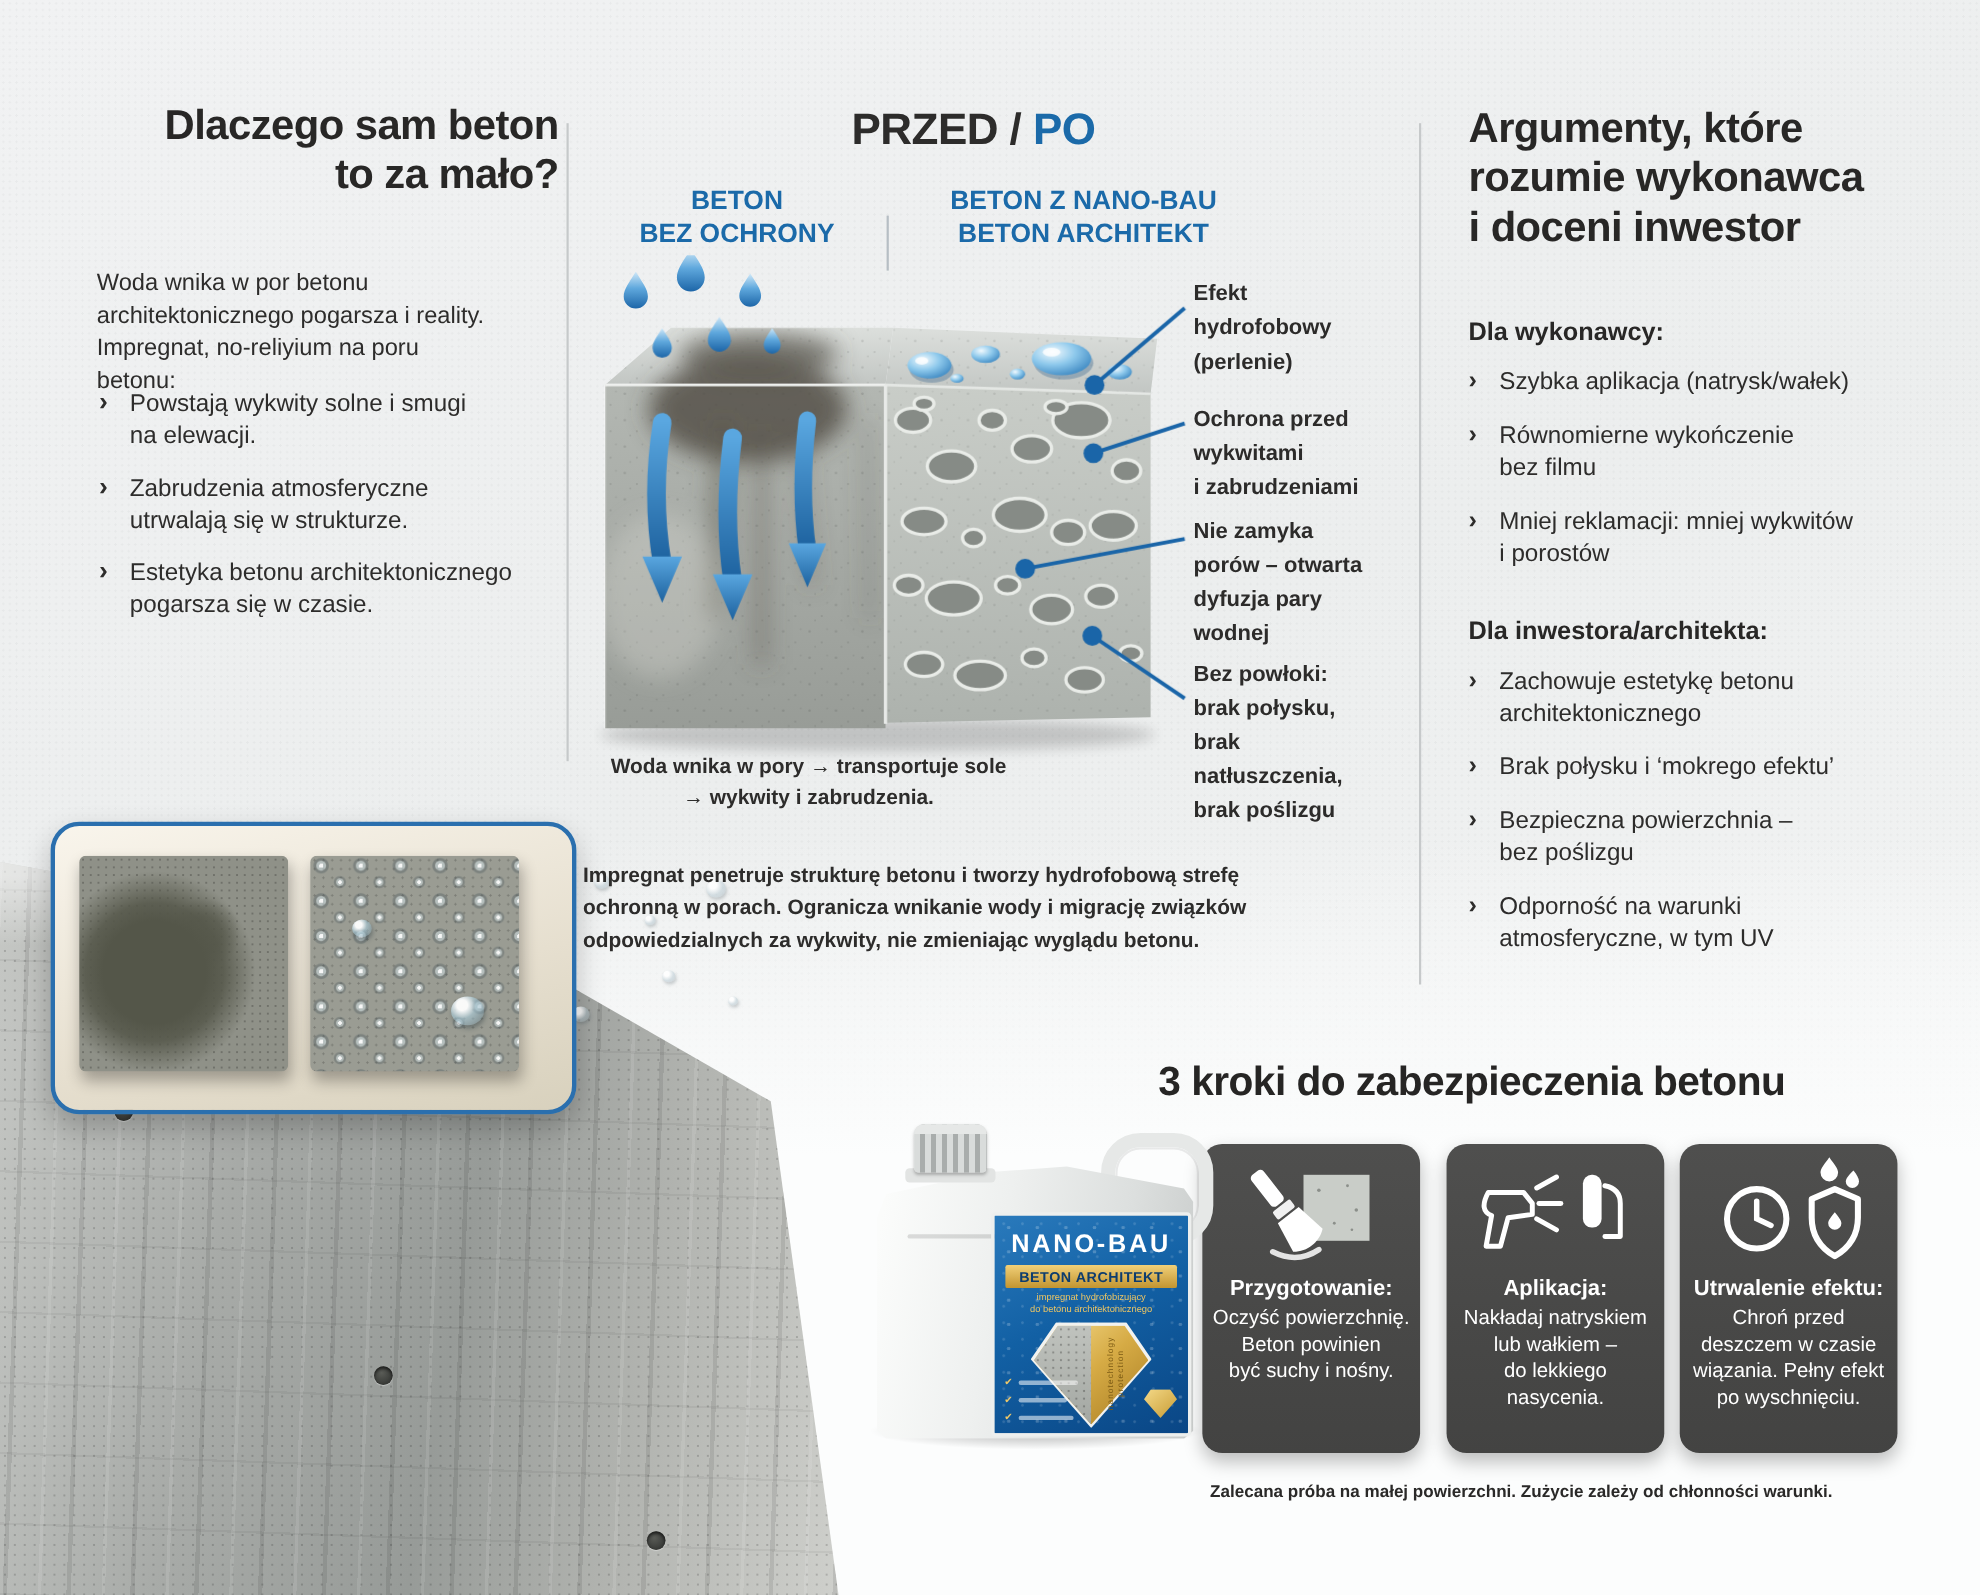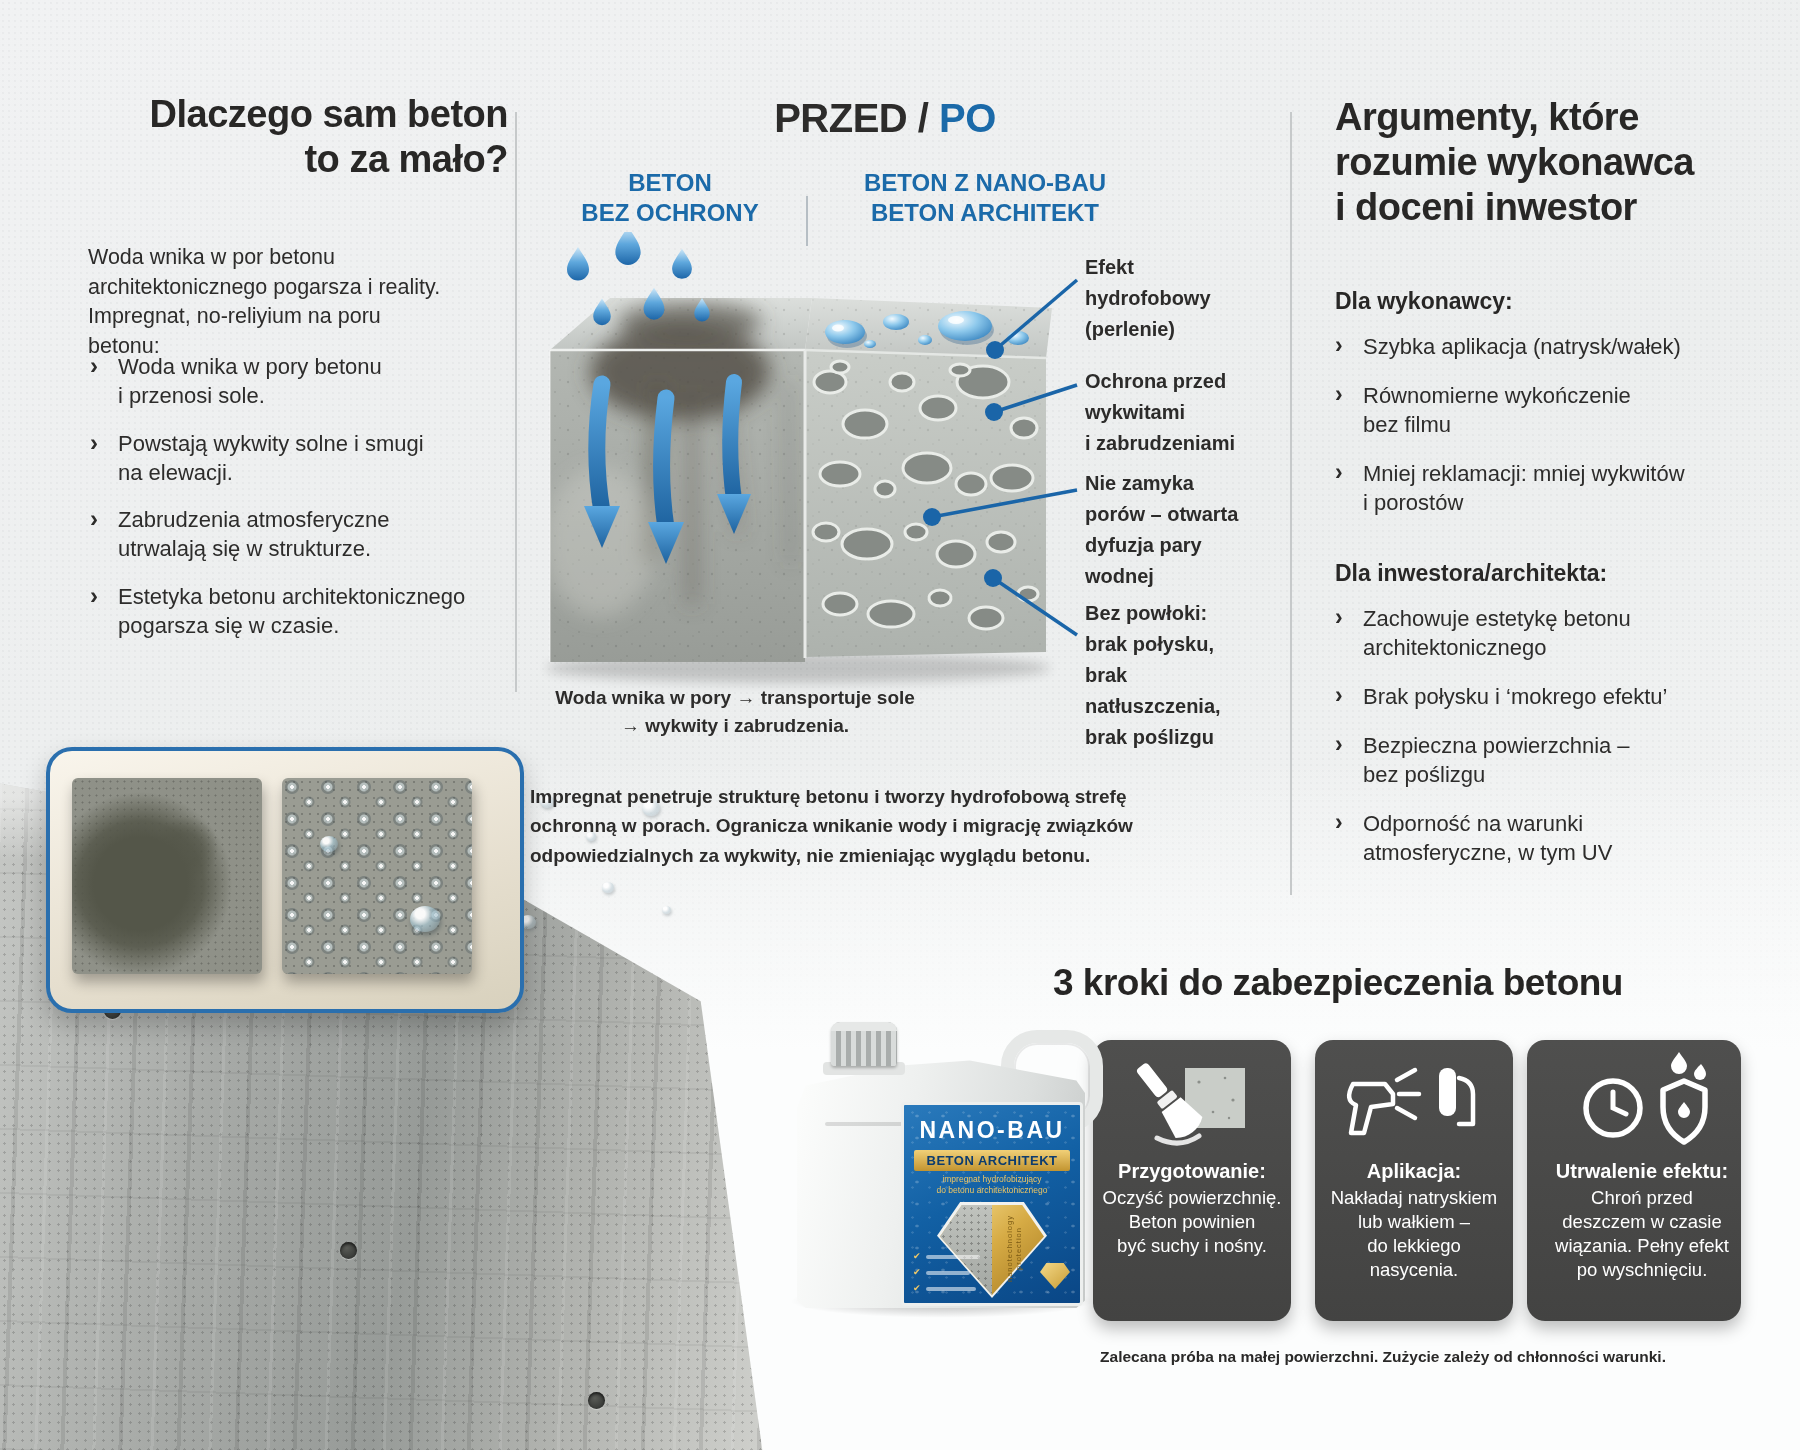--- a/index.html
+++ b/index.html
@@ -88,21 +88,21 @@
   .sec-head{width:420px;font-size:23px;font-weight:bold;z-index:6;color:#282726;}
   .rb{margin:0;padding:0;list-style:none;width:420px;z-index:6;}
   .rb li{position:relative;padding-left:28px;margin-bottom:20px;font-size:22px;line-height:1.32;white-space:pre-line;}
   .rb li::before{content:"›";position:absolute;left:0;top:-2px;font-weight:bold;font-size:23px;}
 
   
   .steps-title{left:1053px;top:962px;width:660px;font-size:37px;font-weight:bold;letter-spacing:-.5px;color:#262524;z-index:6;}
   .card{top:1040px;width:198px;height:281px;background:linear-gradient(180deg,#4f4f4e,#434342);
         border-radius:18px;box-shadow:0 8px 16px rgba(0,0,0,.25);color:#fff;text-align:center;z-index:5;
         display:flex;flex-direction:column;align-items:center;}
-  .card-1{left:1093px;} .card-2{left:1315px;} .card-3{left:1527px;padding-left:16px;}
+  .card-1{left:1093px;} .card-2{left:1315px;} .card-3{left:1527px;}
   .card .icon-zone{height:108px;margin-top:10px;display:flex;align-items:center;justify-content:center;}
   .card .c-title{font-size:20px;font-weight:bold;margin-top:2px;}
   .card .c-text{font-size:18.5px;line-height:1.3;margin-top:3px;white-space:pre-line;}
   .footnote{left:1020px;top:1348px;width:726px;text-align:center;font-size:15.5px;font-weight:bold;color:#2a2928;z-index:6;}
 
   
   .jug{left:795px;top:1022px;width:296px;height:300px;z-index:5;}
   .jug-shadow{position:absolute;left:-6px;top:262px;width:306px;height:34px;border-radius:50%;
         background:radial-gradient(ellipse at center, rgba(0,0,0,.3), rgba(0,0,0,0) 70%);}
   .jug-handle{position:absolute;left:206px;top:8px;width:76px;height:76px;border:13px solid #e6e8e7;
@@ -164,22 +164,20 @@
   <div class="abs bg-drop" style="left:662px;top:906px;width:9px;height:8px;"></div>
   <div class="abs bg-drop" style="left:520px;top:915px;width:16px;height:14px;"></div>
 
   <div class="abs h1 left-title pre">Dlaczego sam beton
 to za mało?</div>
   <div class="abs left-intro pre">Woda wnika w por betonu
 architektonicznego pogarsza i reality.
 Impregnat, no-reliyium na poru
 betonu:</div>
   <ul class="abs bullets">
-    <li>Woda wnika w pory betonu
-i przenosi sole.</li>
     <li>Powstają wykwity solne i smugi
 na elewacji.</li>
     <li>Zabrudzenia atmosferyczne
 utrwalają się w strukturze.</li>
     <li>Estetyka betonu architektonicznego
 pogarsza się w czasie.</li>
   </ul>
 
   <div class="abs photo-card">
     <div class="tile tile-wet"></div>

